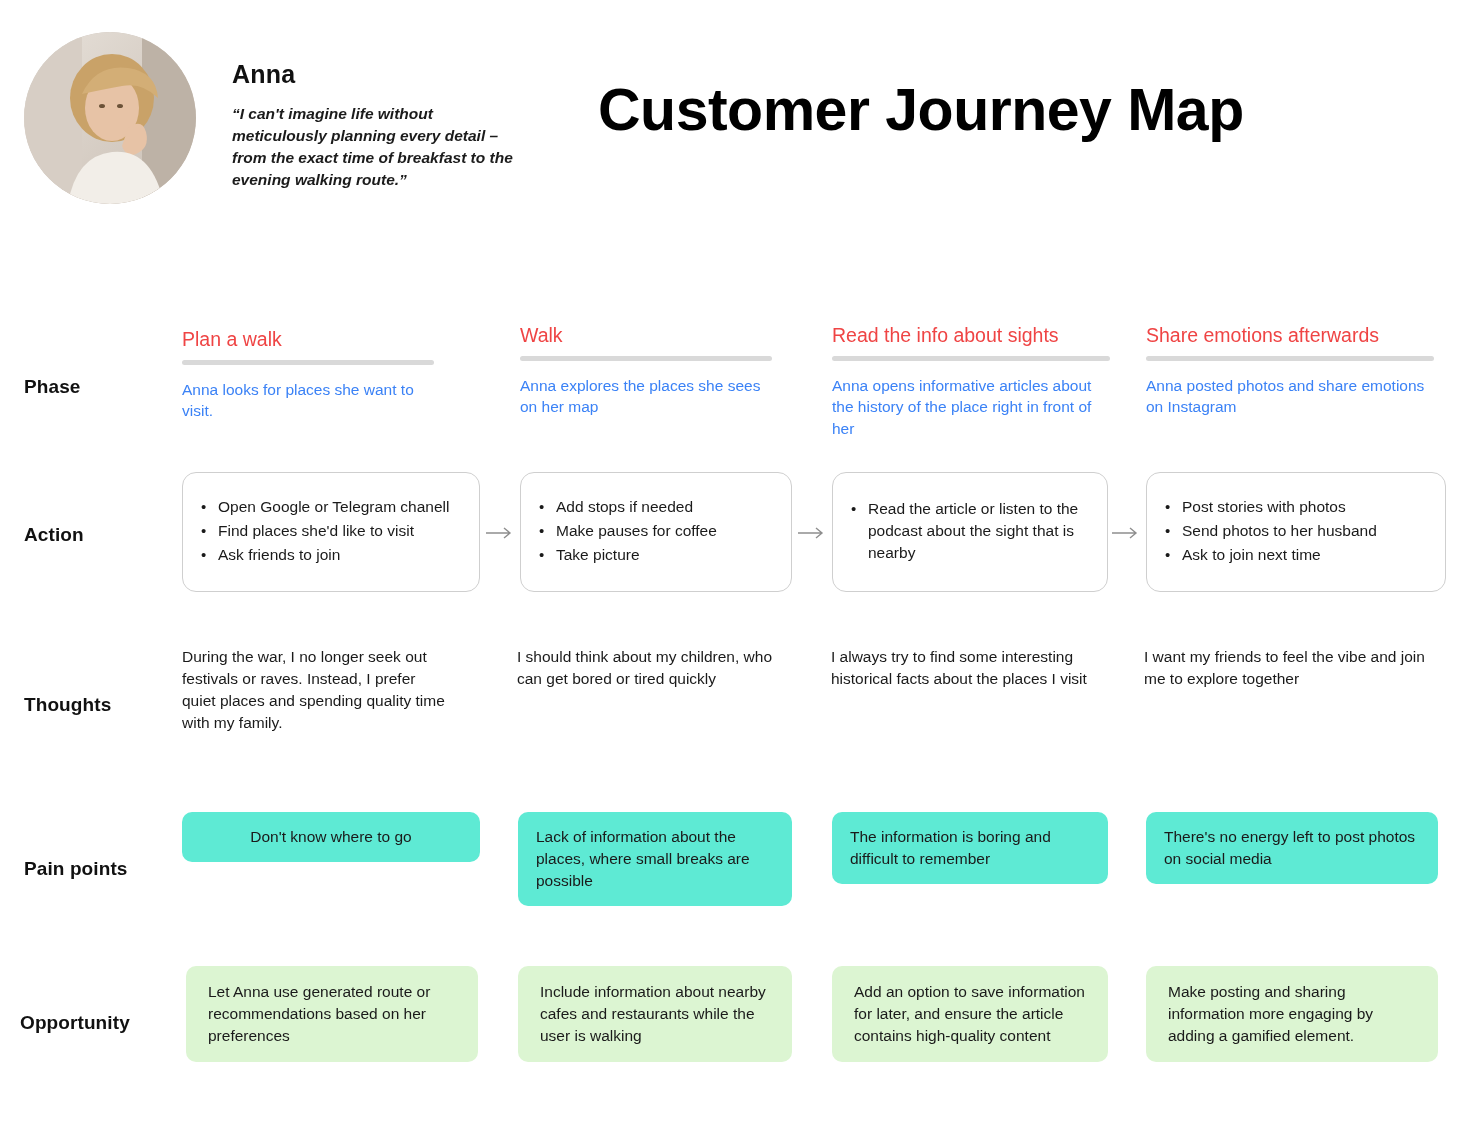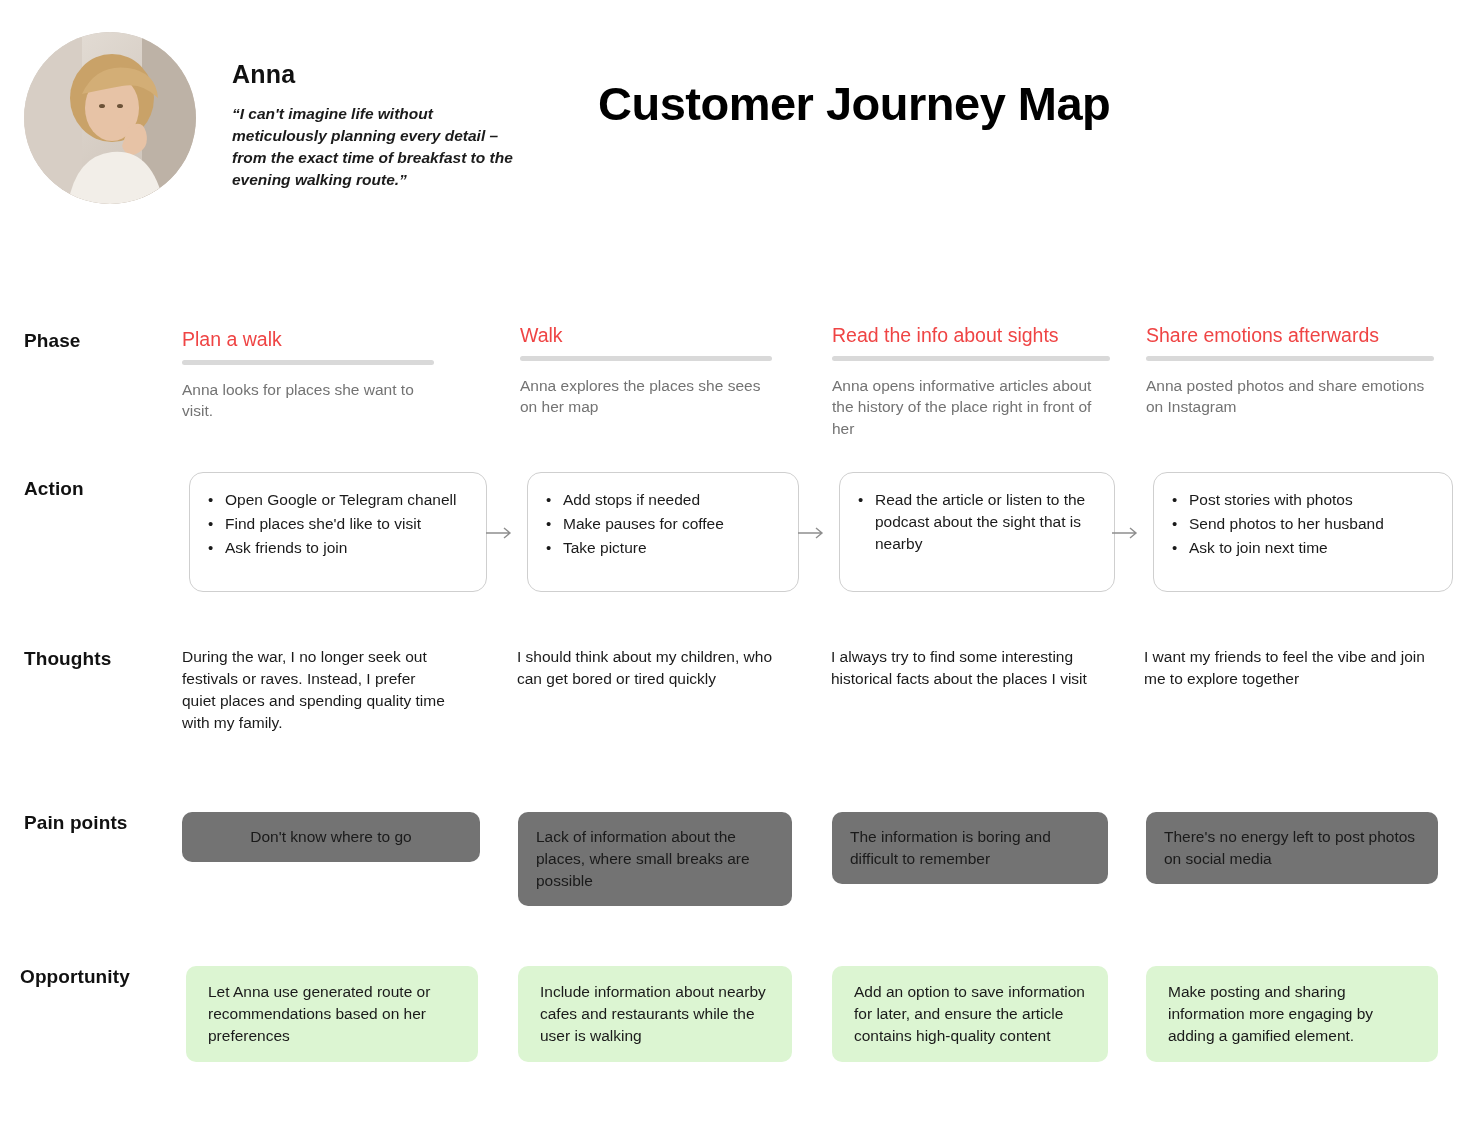--- a/index.html
+++ b/index.html
@@ -52,34 +52,35 @@
     font-style: italic;
     font-weight: bold;
     line-height: 1.42;
     color: #1b1b1b;
     margin: 0;
   }
 
   .title {
     position: absolute;
     left: 598px; top: 76px;
-    font-size: 47px;
+    font-size: 59px;
     font-weight: bold;
     letter-spacing: -0.5px;
     color: #000;
     white-space: nowrap;
   }
 
   
   .row-label {
     position: absolute;
     font-size: 19px;
     font-weight: bold;
     color: #111;
     letter-spacing: .1px;
+    margin-top: 46px;
   }
 
   .col { position: absolute; }
 
   
   .phase-title {
     font-size: 19.5px;
     color: #ef4444;
     line-height: 1.2;
     white-space: nowrap;
@@ -87,31 +88,31 @@
   .phase-rule {
     margin-top: 9px;
     height: 5px;
     border-radius: 3px;
     background: #d9d9d9;
   }
   .phase-desc {
     margin-top: 14px;
     font-size: 15.5px;
     line-height: 1.36;
-    color: #737373;
+    color: #3b82f6;
   }
 
   
   .action-box {
     border: 1.4px solid #cfcfcf;
     border-radius: 14px;
     padding: 16px 14px 16px 18px;
     min-height: 120px;
     display: flex;
-    margin-left: 7px;
+    align-items: center;
   }
   .action-list {
     margin: 0;
     padding: 0;
     list-style: none;
   }
   .action-list li {
     position: relative;
     font-size: 15.5px;
     line-height: 1.42;
@@ -136,21 +137,21 @@
 
   
   .thought {
     font-size: 15.5px;
     line-height: 1.42;
     color: #1a1a1a;
   }
 
   
   .pain {
-    background: #737373;
+    background: #5eead4;
     border-radius: 10px;
     padding: 14px 18px;
     font-size: 15.5px;
     line-height: 1.42;
     color: #1a1a1a;
   }
   .pain.center { text-align: center; }
 
   
   .opp {

